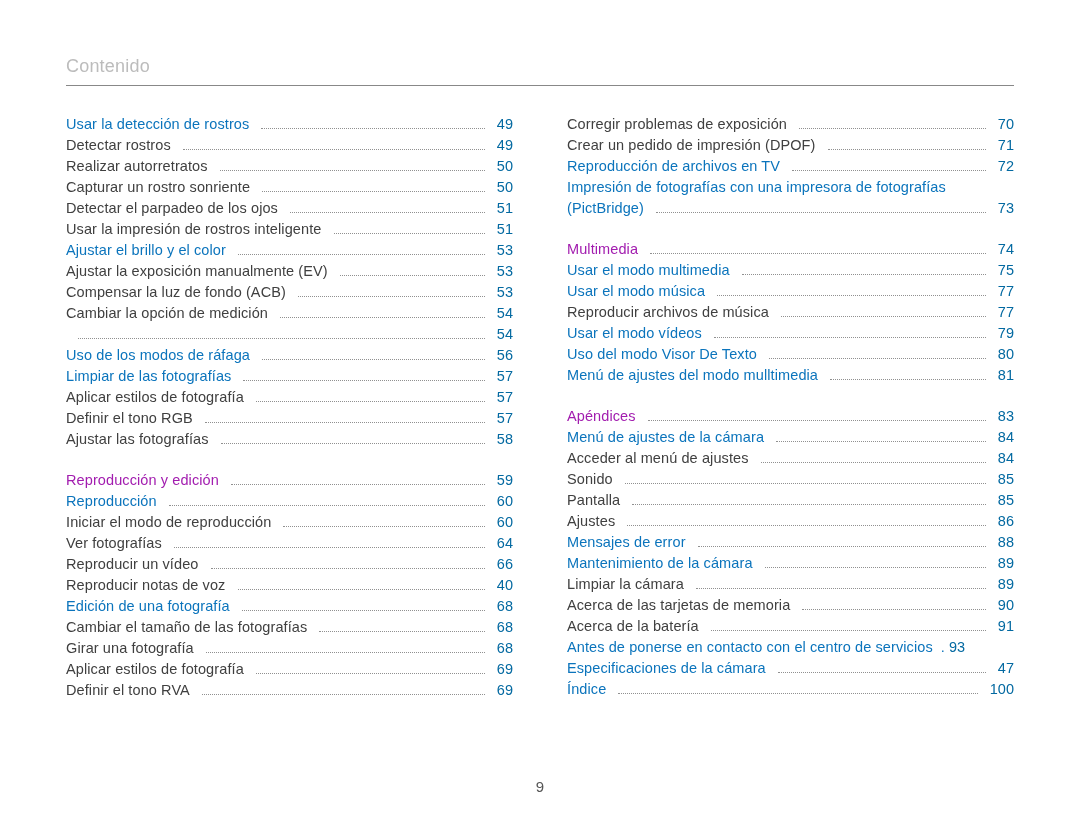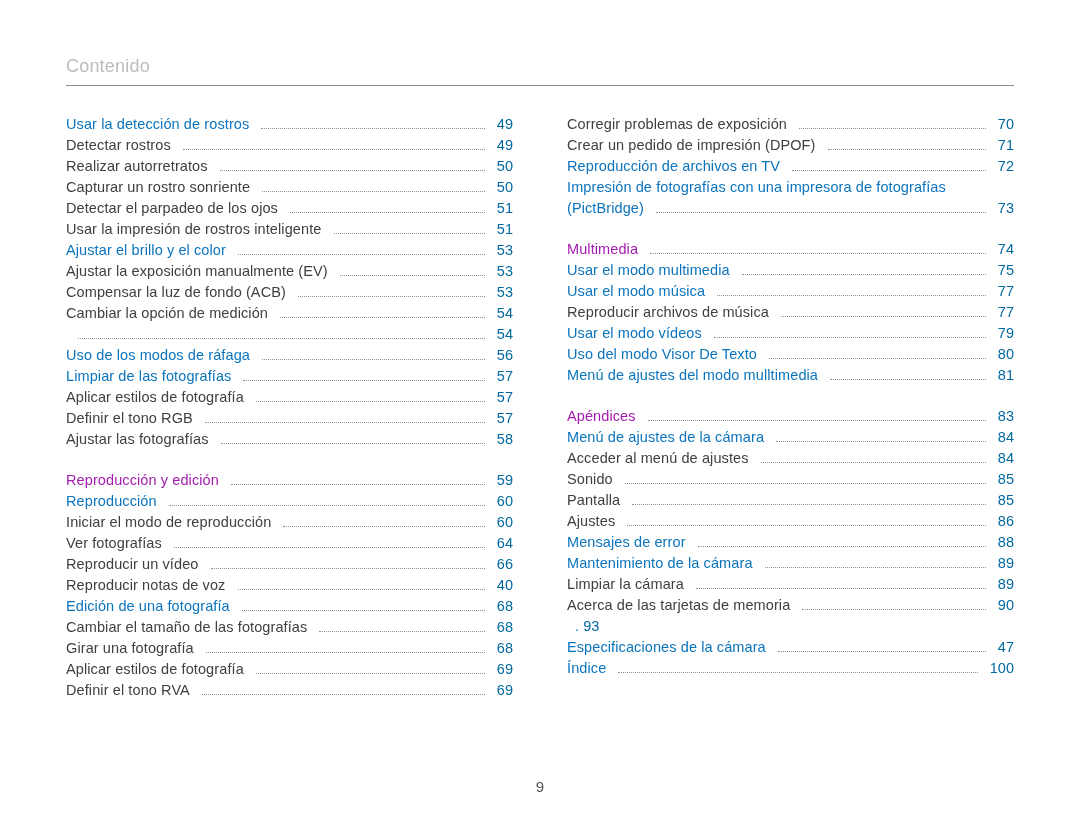--- a/index.html
+++ b/index.html
@@ -363,20 +363,28 @@
           <span class="pg">89</span>
         </div>
         <div class="entry">
           <span class="label plain">Acerca de las tarjetas de memoria</span>
           <span>&nbsp;&nbsp;</span>
           <span class="dots"></span>
           <span>&nbsp;&nbsp;</span>
           <span class="pg">90</span>
         </div>
         <div class="entry">
+          <span class="label plain">Acerca de la batería</span>
+          <span>&nbsp;&nbsp;</span>
+          <span class="dots"></span>
+          <span>&nbsp;&nbsp;</span>
+          <span class="pg">91</span>
+        </div>
+        <div class="entry">
+          <span class="label link">Antes de ponerse en contacto con el centro de servicios</span>
           <span class="link">&nbsp;&nbsp;.&nbsp;</span>
           <span class="pg">93</span>
         </div>
         <div class="entry">
           <span class="label link">Especificaciones de la cámara</span>
           <span>&nbsp;&nbsp;</span>
           <span class="dots"></span>
           <span>&nbsp;&nbsp;</span>
           <span class="pg">47</span>
         </div>

